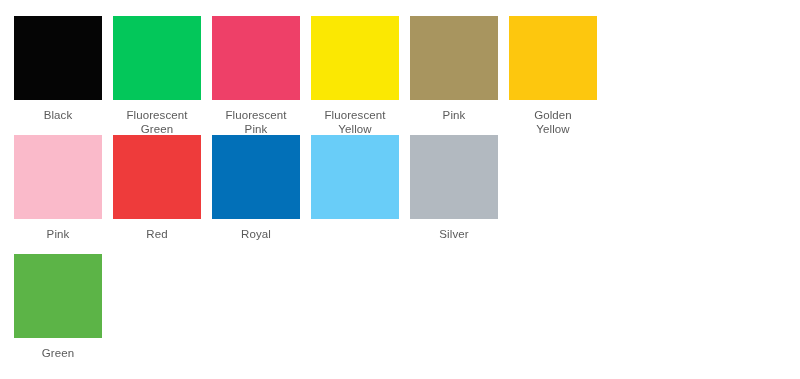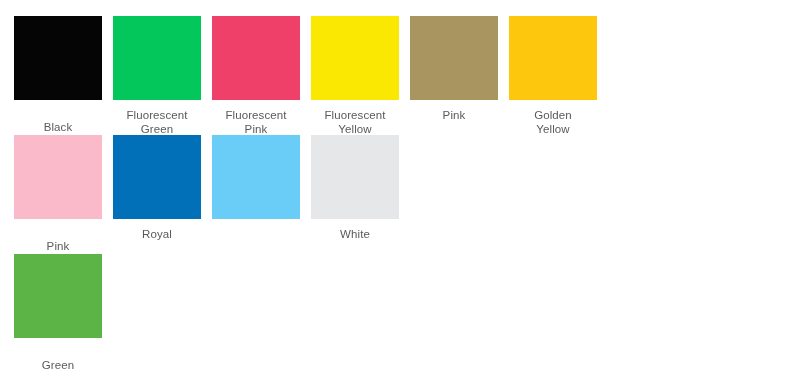--- a/index.html
+++ b/index.html
@@ -30,21 +30,21 @@
   }
   .swatch-row:first-child { margin-top: 16px; }
 
   .swatch-cell {
     width: 88px;
     margin-right: 11px;
     display: flex;
     flex-direction: column;
     align-items: center;
   }
-  .swatch-cell:first-child { margin-left: 14px; gap: 12px; }
+  .swatch-cell:first-child { margin-left: 14px; }
 
   .swatch-chip {
     width: 88px;
     height: 84px;
     display: block;
   }
 
   .swatch-label {
     margin-top: 9px;
     width: 96px;
@@ -90,29 +90,33 @@
         <div class="swatch-label">Golden
 Yellow</div>
       </div>
     </div>
     <div class="swatch-row">
       <div class="swatch-cell">
         <div class="swatch-chip" title="Pink" style="background-color: rgb(250, 186, 202);"></div>
         <div class="swatch-label">Pink</div>
       </div>
       <div class="swatch-cell">
+        <div class="swatch-chip" title="Red" style="background-color: rgb(238, 59, 59);"></div>
+        <div class="swatch-label">Red</div>
+      </div>
+      <div class="swatch-cell">
         <div class="swatch-chip" title="Royal" style="background-color: rgb(2, 112, 184);"></div>
         <div class="swatch-label">Royal</div>
       </div>
       <div class="swatch-cell">
         <div class="swatch-chip" title="Sky" style="background-color: rgb(105, 205, 248);"></div>
       </div>
       <div class="swatch-cell">
-        <div class="swatch-chip" title="White" style="background-color: rgb(230, 231, 233);"></div>
-        <div class="swatch-label">White</div>
+        <div class="swatch-chip" title="Silver" style="background-color: rgb(178, 185, 192);"></div>
+        <div class="swatch-label">Silver</div>
       </div>
     </div>
     <div class="swatch-row">
       <div class="swatch-cell">
         <div class="swatch-chip" title="Green" style="background-color: rgb(92, 180, 71);"></div>
         <div class="swatch-label">Green</div>
       </div>
     </div>
   </div>
 

